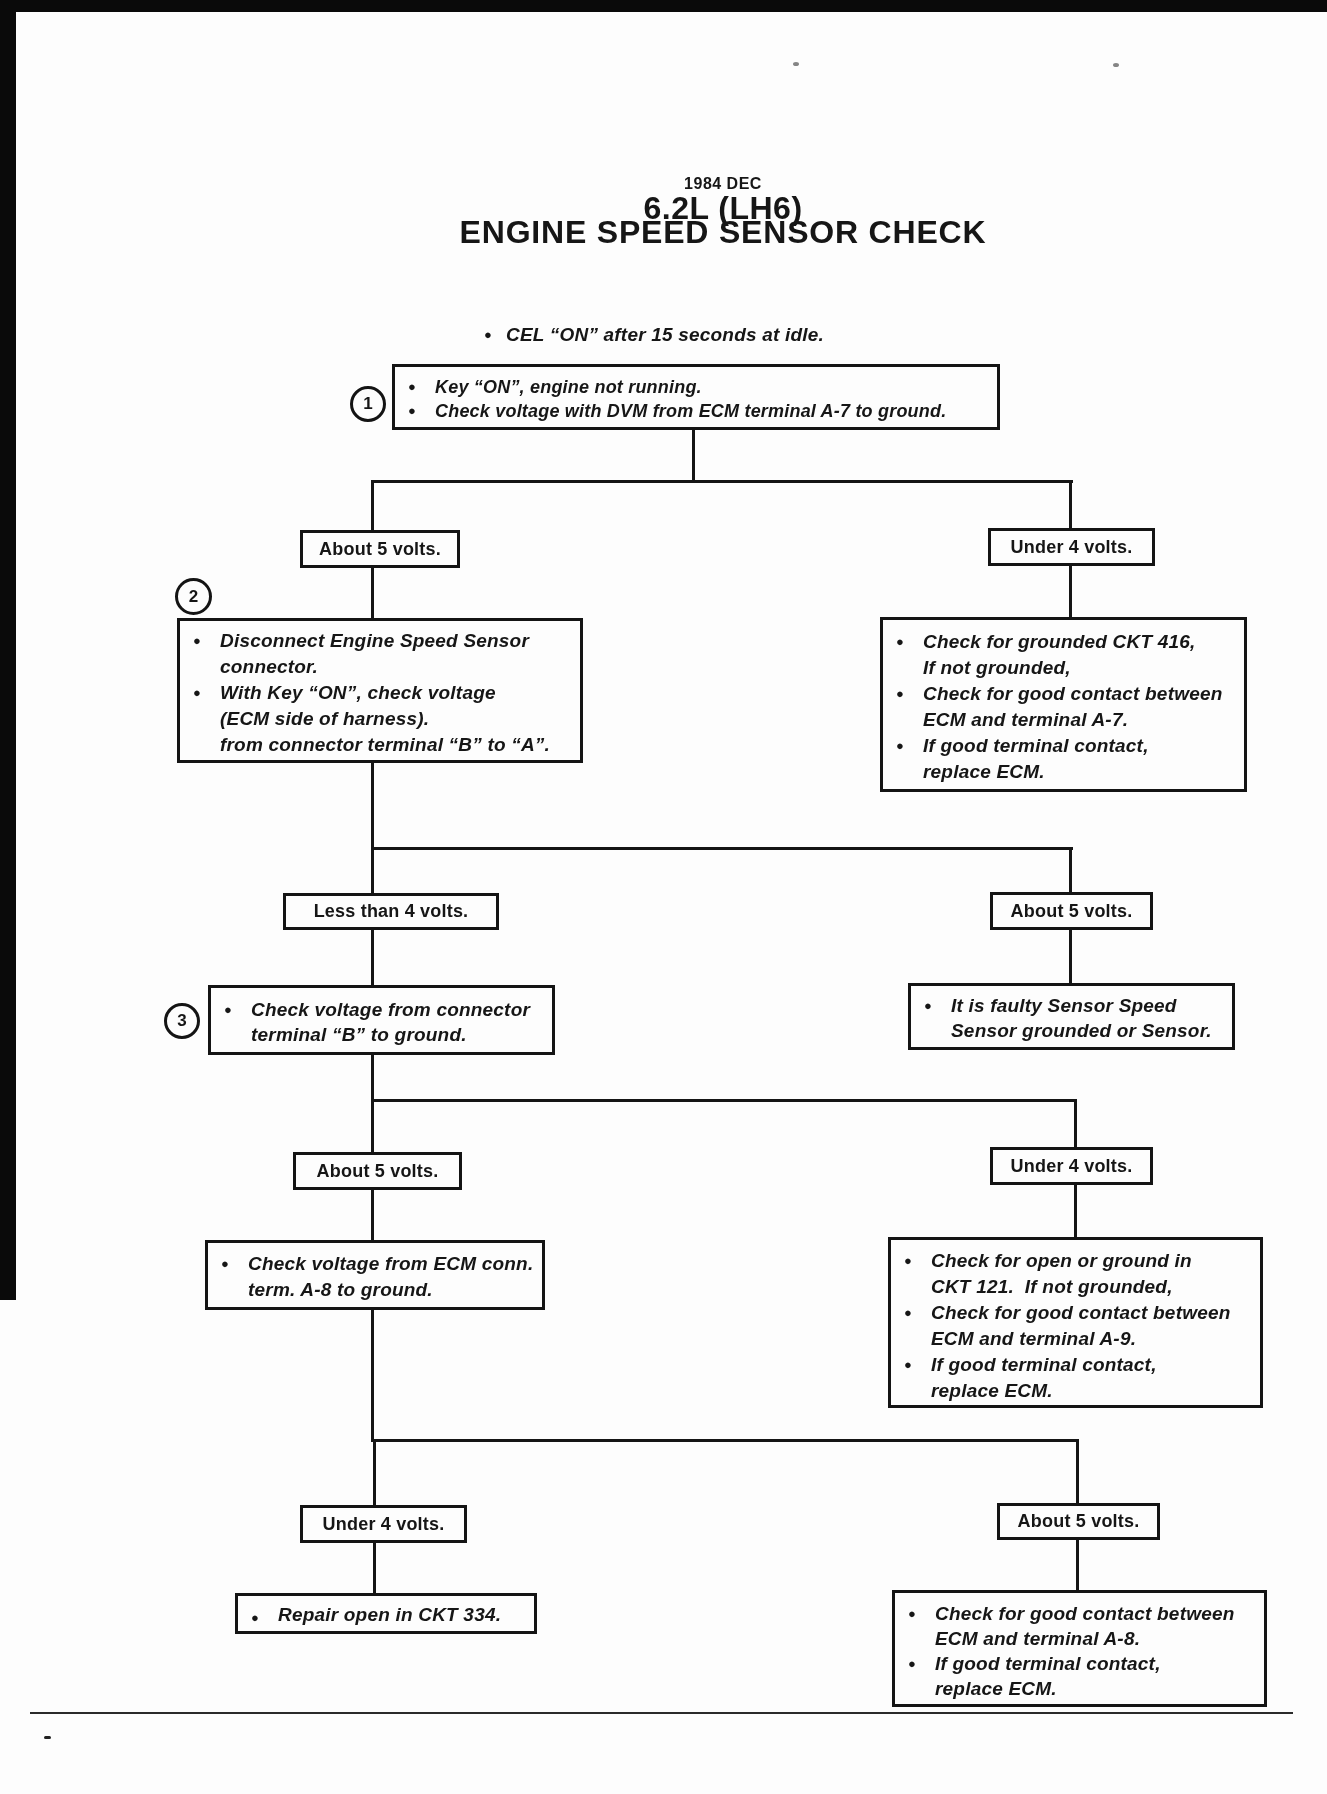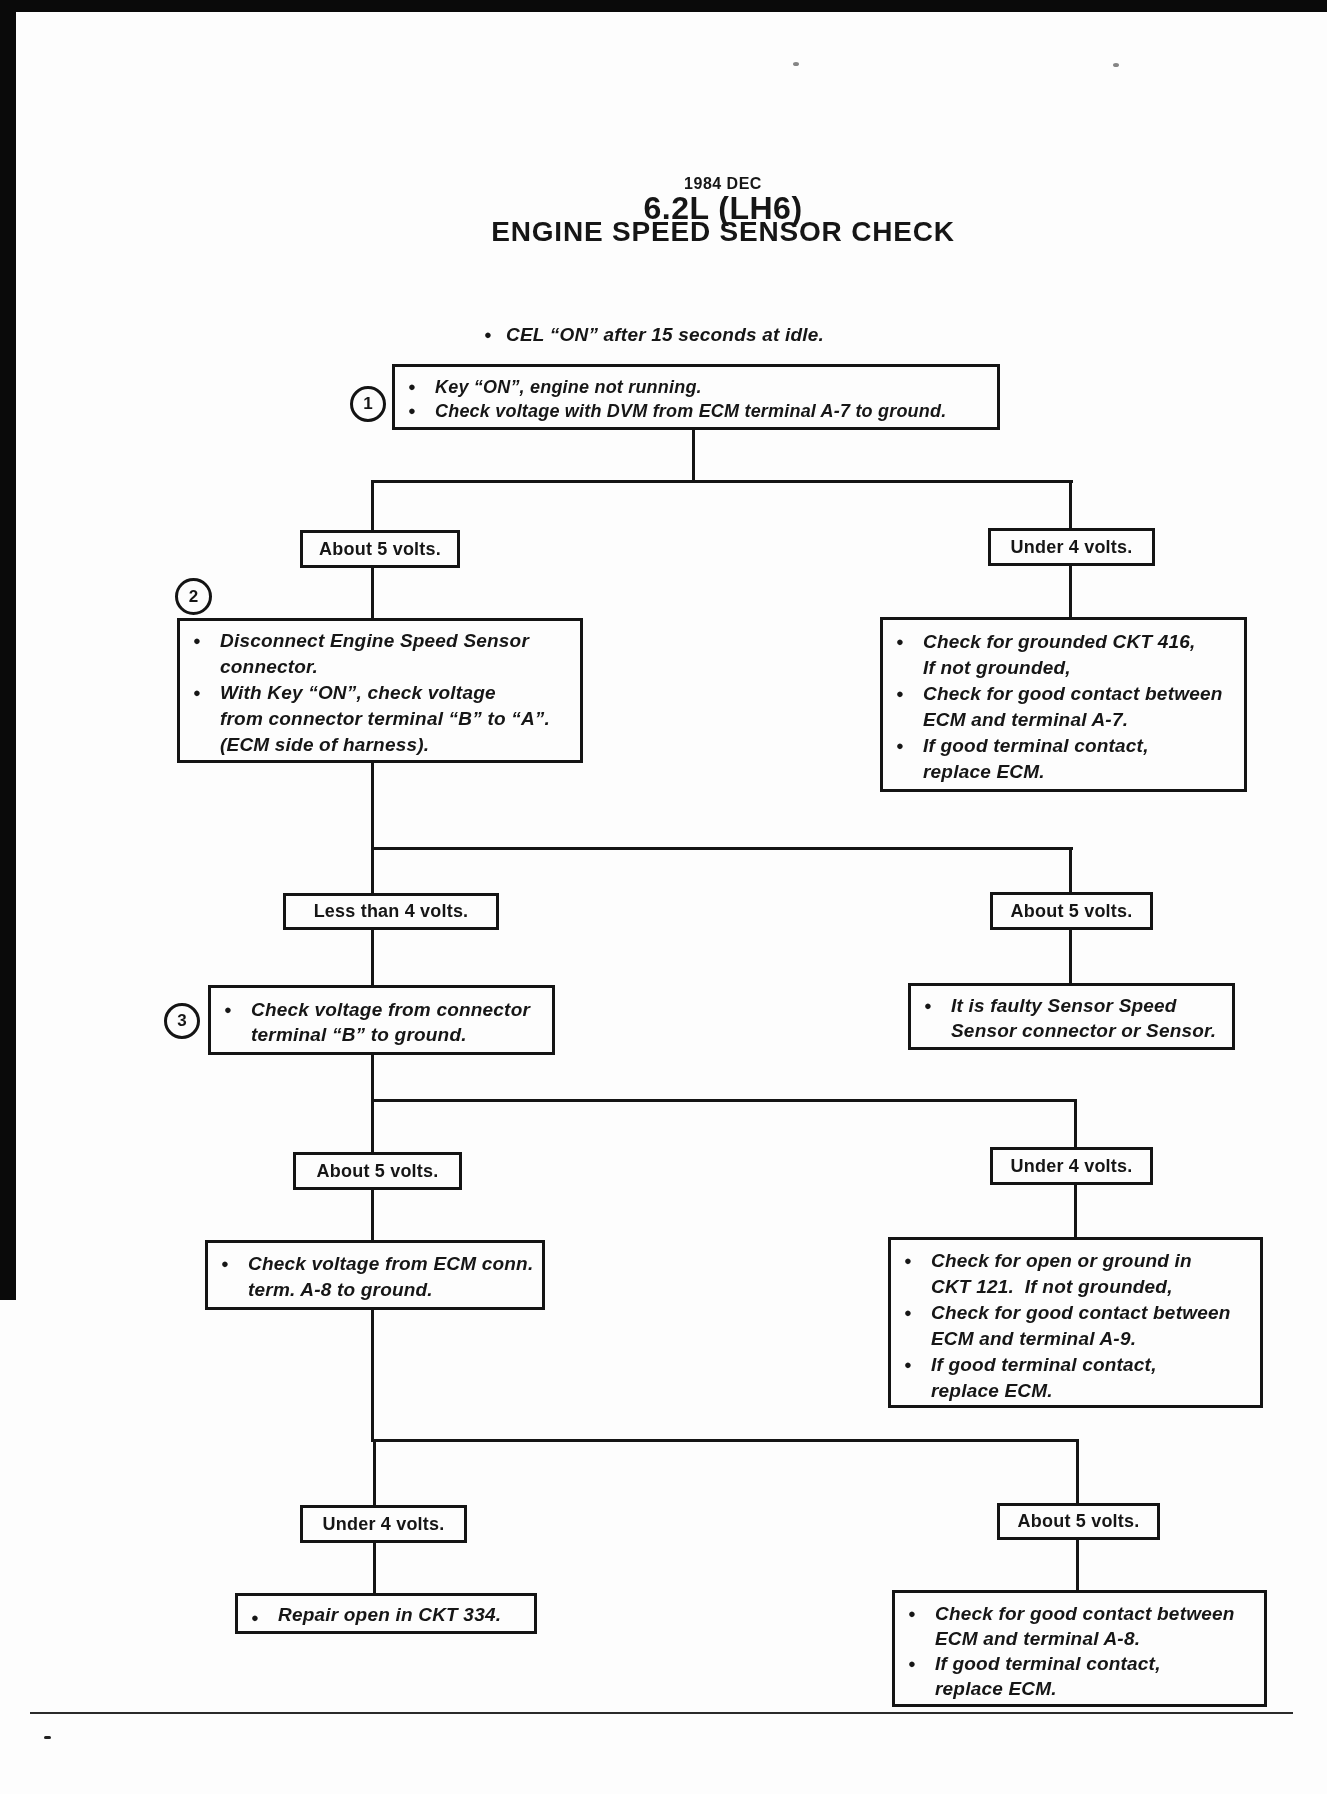--- a/index.html
+++ b/index.html
@@ -13,21 +13,21 @@
     overflow:hidden;
   }
   
   .edge{position:absolute;background:#0a0a0a;}
   .speck{position:absolute;background:#222;border-radius:50%;}
   .rule{position:absolute;background:#2a2a2a;}
   
   .title{position:absolute;left:323px;top:172px;width:800px;text-align:center;line-height:24px;}
   .t1{font-size:16px;letter-spacing:0.5px;}
   .t2{font-size:32px;letter-spacing:0.5px;}
-  .t3{font-size:28px;letter-spacing:0.8px;}
+  .t3{font-size:32px;letter-spacing:0.8px;}
   
   .bline{position:relative;padding-left:40px;line-height:26px;font-size:19px;letter-spacing:0.2px;}
   .bdot{position:absolute;left:13px;top:0;font-size:13px;}
   .btxt{white-space:pre;font-style:italic;}
   
   .box{position:absolute;border:3px solid #141414;background:#fdfdfd;box-sizing:border-box;}
   .vlabel{
     position:absolute;border:3px solid #141414;background:#fdfdfd;box-sizing:border-box;
     display:flex;align-items:center;justify-content:center;
     font-size:18px;letter-spacing:0.2px;
@@ -96,22 +96,22 @@
   <div class="vlabel" style="left:300px;top:530px;width:160px;height:38px;">About 5 volts.</div>
   <div class="vlabel" style="left:988px;top:528px;width:167px;height:38px;">Under 4 volts.</div>
   <div class="vl" style="left:371px;top:566px;width:3px;height:54px;"></div>
   <div class="vl" style="left:1069px;top:564px;width:3px;height:55px;"></div>
 
   <div class="circle" style="left:175px;top:578px;width:37px;height:37px;">2</div>
   <div class="box box2" style="left:177px;top:618px;width:406px;height:145px;">
     <div class="bline"><span class="bdot">●</span><span class="btxt">Disconnect Engine Speed Sensor</span></div>
     <div class="bline"><span class="btxt">connector.</span></div>
     <div class="bline"><span class="bdot">●</span><span class="btxt">With Key “ON”, check voltage</span></div>
+    <div class="bline"><span class="btxt">(ECM side of harness).</span></div>
     <div class="bline"><span class="btxt">from connector terminal “B” to “A”.</span></div>
-    <div class="bline"><span class="btxt">(ECM side of harness).</span></div>
   </div>
 
   <div class="box ckt416" style="left:880px;top:617px;width:367px;height:175px;">
     <div class="bline"><span class="bdot">●</span><span class="btxt">Check for grounded CKT 416,</span></div>
     <div class="bline"><span class="btxt">If not grounded,</span></div>
     <div class="bline"><span class="bdot">●</span><span class="btxt">Check for good contact between</span></div>
     <div class="bline"><span class="btxt">ECM and terminal A-7.</span></div>
     <div class="bline"><span class="bdot">●</span><span class="btxt">If good terminal contact,</span></div>
     <div class="bline"><span class="btxt">replace ECM.</span></div>
   </div>
@@ -127,21 +127,21 @@
   <div class="vl" style="left:1069px;top:928px;width:3px;height:57px;"></div>
 
   <div class="circle" style="left:164px;top:1003px;width:36px;height:36px;">3</div>
   <div class="box box3" style="left:208px;top:985px;width:347px;height:70px;">
     <div class="bline"><span class="bdot">●</span><span class="btxt">Check voltage from connector</span></div>
     <div class="bline"><span class="btxt">terminal “B” to ground.</span></div>
   </div>
 
   <div class="box faulty" style="left:908px;top:983px;width:327px;height:67px;">
     <div class="bline"><span class="bdot">●</span><span class="btxt">It is faulty Sensor Speed</span></div>
-    <div class="bline"><span class="btxt">Sensor connector or Sensor.</span></div>
+    <div class="bline"><span class="btxt">Sensor grounded or Sensor.</span></div>
   </div>
 
   <div class="vl" style="left:371px;top:1053px;width:3px;height:49px;"></div>
   <div class="hl" style="left:371px;top:1099px;width:706px;height:3px;"></div>
   <div class="vl" style="left:371px;top:1099px;width:3px;height:55px;"></div>
   <div class="vl" style="left:1074px;top:1099px;width:3px;height:50px;"></div>
 
   <div class="vlabel" style="left:293px;top:1152px;width:169px;height:38px;">About 5 volts.</div>
   <div class="vlabel" style="left:990px;top:1147px;width:163px;height:38px;">Under 4 volts.</div>
   <div class="vl" style="left:371px;top:1188px;width:3px;height:54px;"></div>

